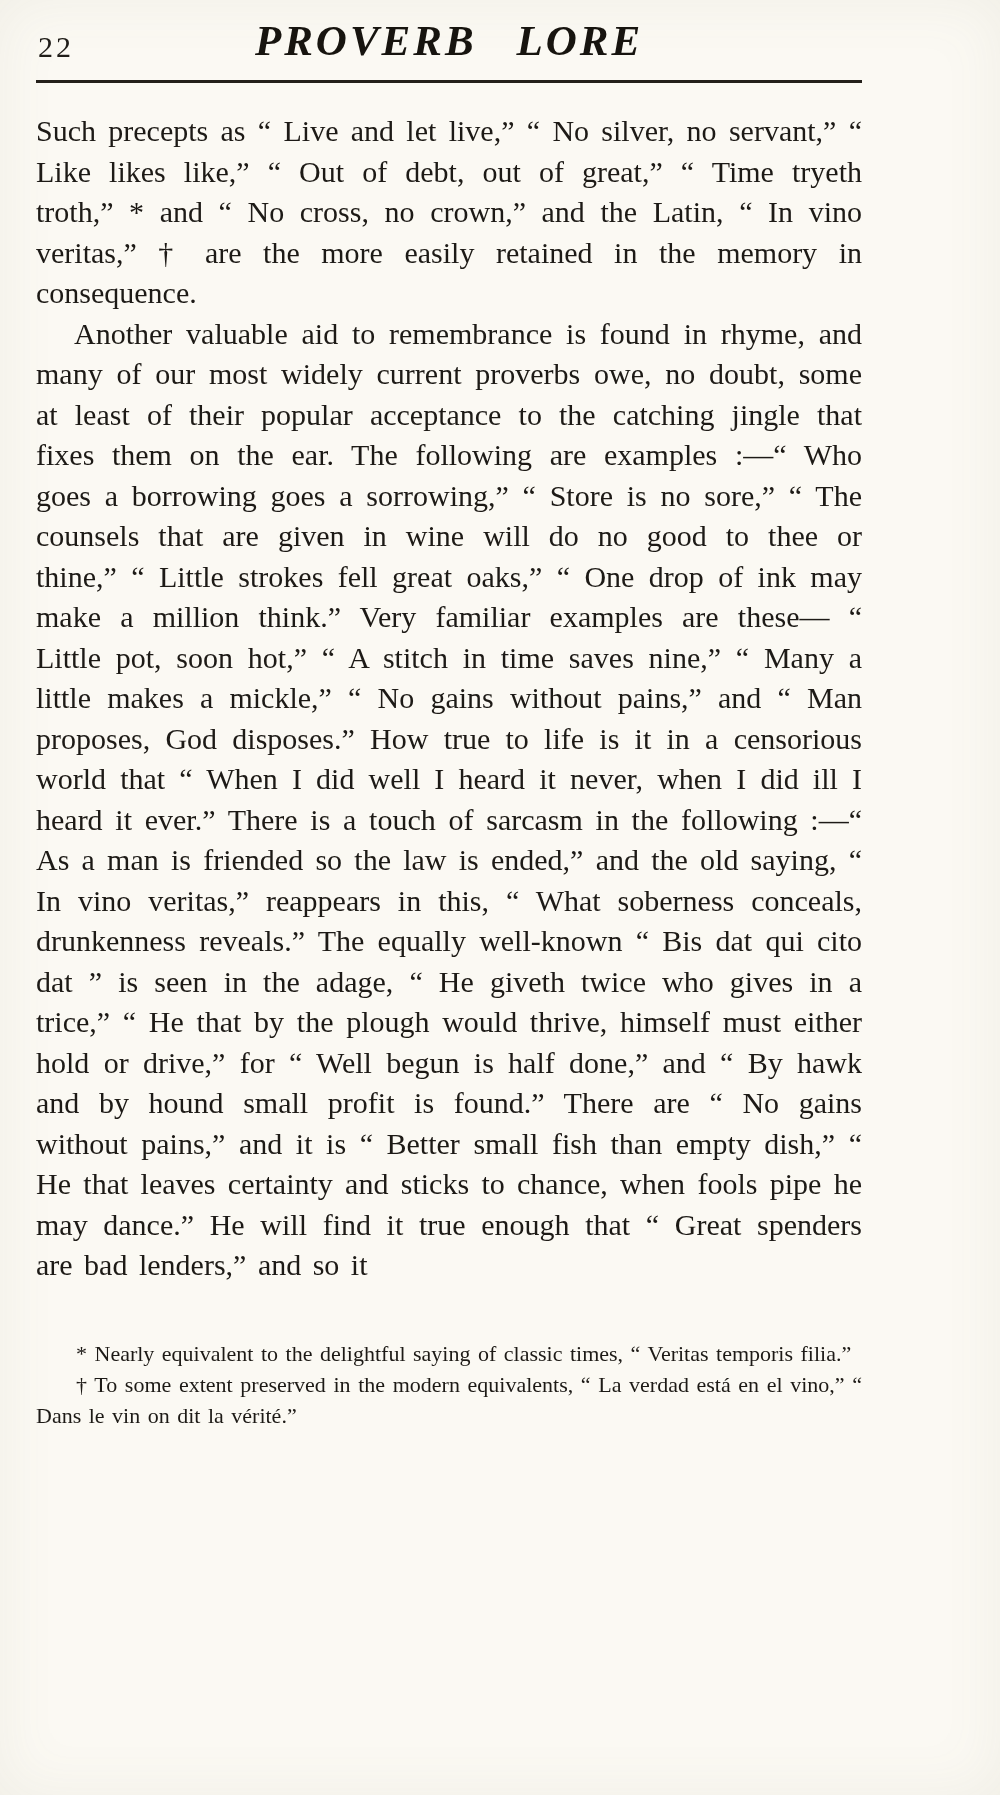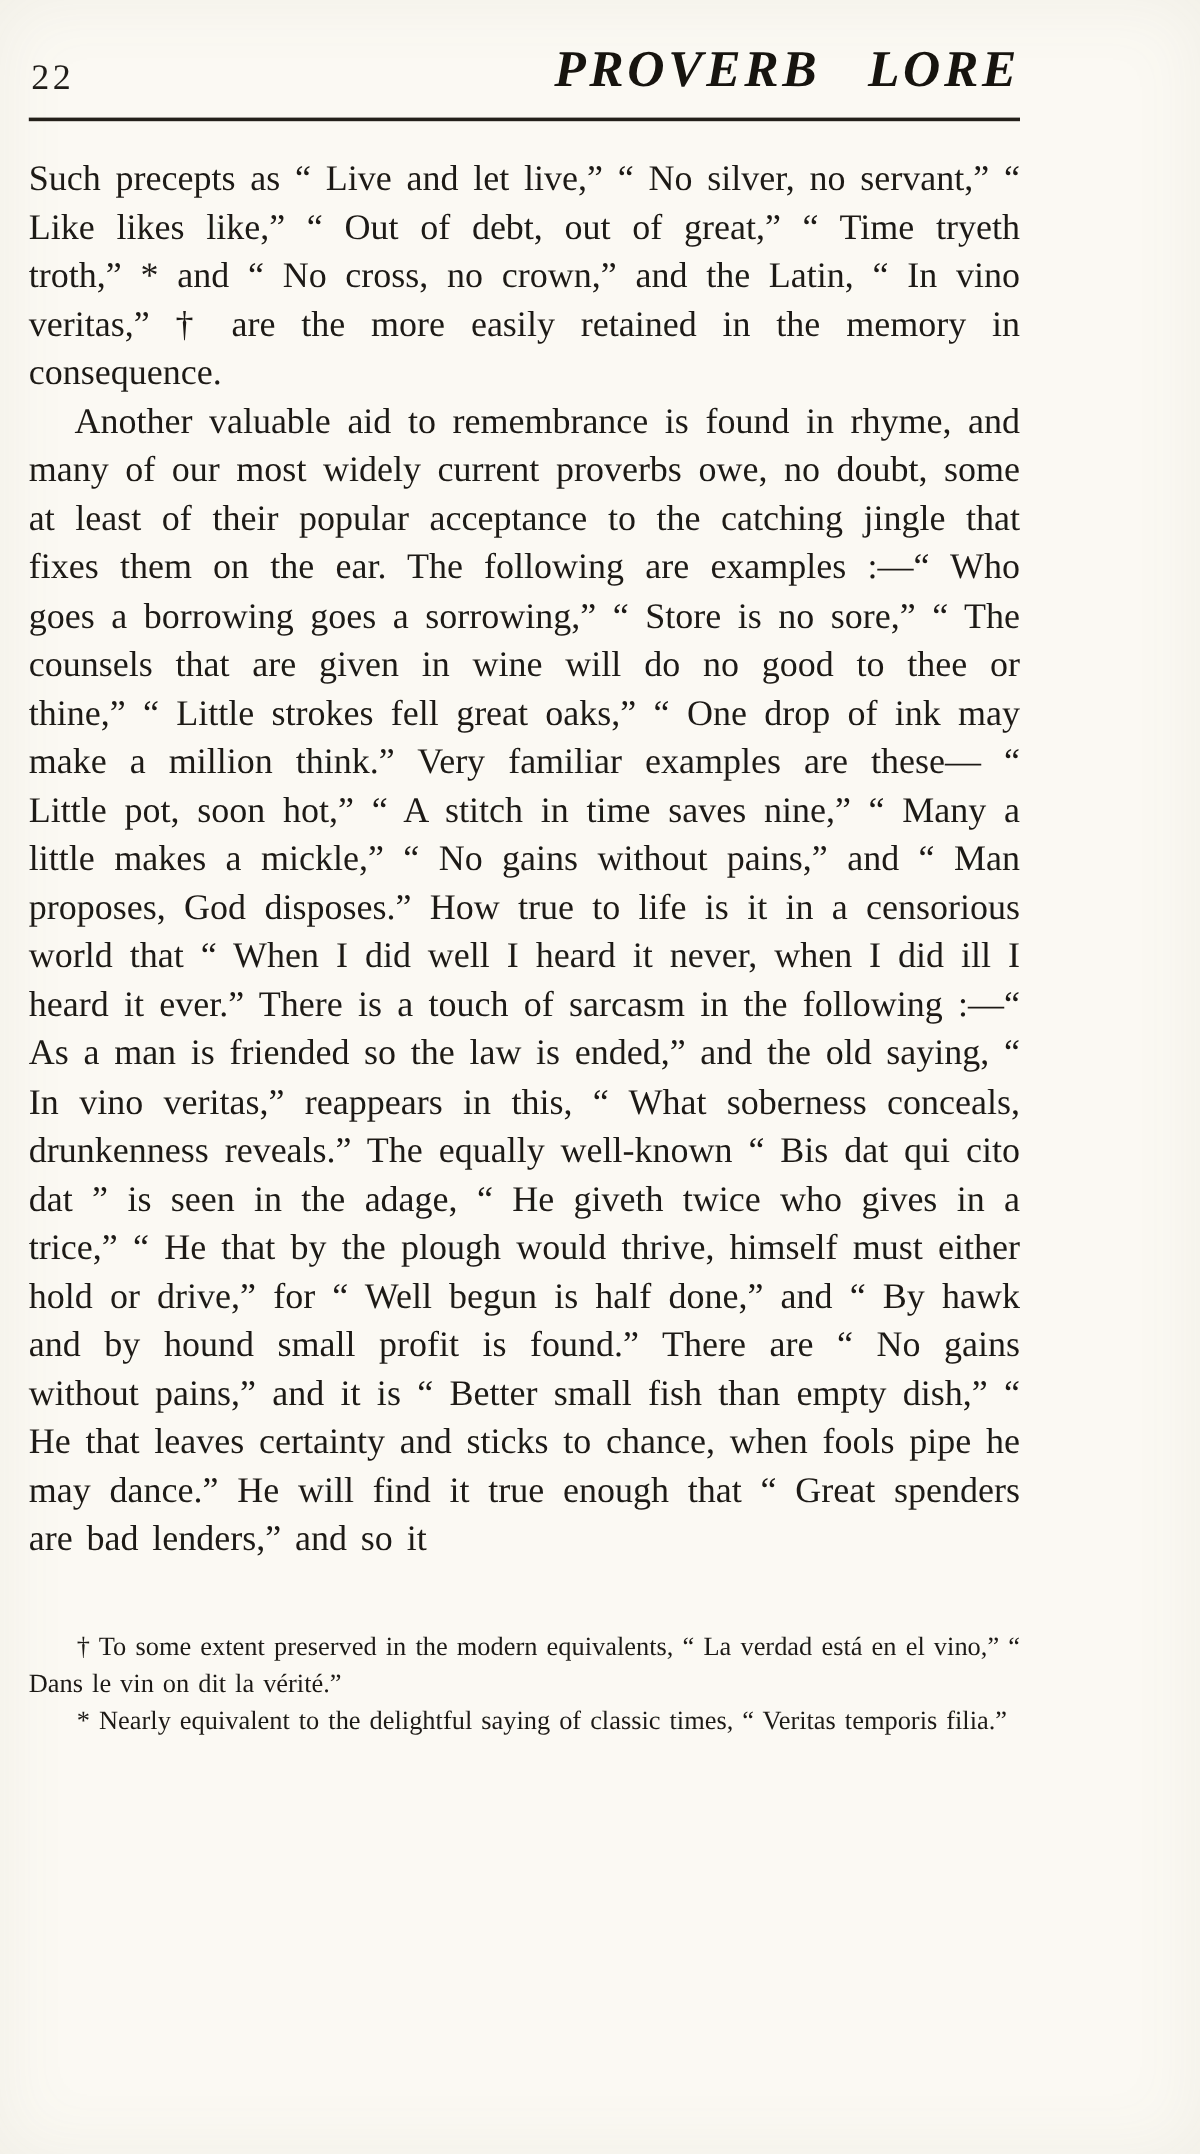--- a/index.html
+++ b/index.html
@@ -12,39 +12,39 @@
     width: 1000px;
     height: 1795px;
     background: #fbf9f3;
     box-shadow: inset 0 0 60px rgba(120,110,90,0.08);
     overflow: hidden;
     font-family: "Liberation Serif", "DejaVu Serif", serif;
     color: #1d1a16;
   }
   .content {
     width: 826px;
-    margin-left: 24px;
-    padding-top: 32px;
+    margin-left: 36px;
+    padding-top: 14px;
   }
   .page-header {
     position: relative;
     height: 60px;
   }
   .page-number {
     position: absolute;
     left: 2px;
     top: 16px;
     font-size: 30px;
     letter-spacing: 3px;
     color: #201d19;
   }
   .running-title {
     margin: 0;
     padding-top: 2px;
-    text-align: right;
+    text-align: center;
     font-size: 43px;
     font-style: italic;
     font-weight: bold;
     letter-spacing: 3px;
     word-spacing: 26px;
     color: #17140f;
   }
   .header-rule {
     border: none;
     border-top: 3px solid #24201a;
@@ -88,18 +88,18 @@
     </header>
 
     <hr class="header-rule">
 
     <main class="body-text">
       <p class="para">Such precepts as “ Live and let live,” “ No silver, no servant,” “ Like likes like,” “ Out of debt, out of great,” “ Time tryeth troth,” * and “ No cross, no crown,” and the Latin, “ In vino veritas,” † are the more easily retained in the memory in consequence.</p>
       <p class="para indent">Another valuable aid to remembrance is found in rhyme, and many of our most widely current proverbs owe, no doubt, some at least of their popular acceptance to the catching jingle that fixes them on the ear. The following are examples :—“ Who goes a borrowing goes a sorrowing,” “ Store is no sore,” “ The counsels that are given in wine will do no good to thee or thine,” “ Little strokes fell great oaks,” “ One drop of ink may make a million think.” Very familiar examples are these— “ Little pot, soon hot,” “ A stitch in time saves nine,” “ Many a little makes a mickle,” “ No gains without pains,” and “ Man proposes, God disposes.” How true to life is it in a censorious world that “ When I did well I heard it never, when I did ill I heard it ever.” There is a touch of sarcasm in the following :—“ As a man is friended so the law is ended,” and the old saying, “ In vino veritas,” reappears in this, “ What soberness conceals, drunkenness reveals.” The equally well-known “ Bis dat qui cito dat ” is seen in the adage, “ He giveth twice who gives in a trice,” “ He that by the plough would thrive, himself must either hold or drive,” for “ Well begun is half done,” and “ By hawk and by hound small profit is found.” There are “ No gains without pains,” and it is “ Better small fish than empty dish,” “ He that leaves certainty and sticks to chance, when fools pipe he may dance.” He will find it true enough that “ Great spenders are bad lenders,” and so it</p>
     </main>
 
     <footer class="footnotes">
+      <p class="footnote">* Nearly equivalent to the delightful saying of classic times, “ Veritas temporis filia.”</p>
       <p class="footnote">† To some extent preserved in the modern equivalents, “ La verdad está en el vino,” “ Dans le vin on dit la vérité.”</p>
-      <p class="footnote">* Nearly equivalent to the delightful saying of classic times, “ Veritas temporis filia.”</p>
     </footer>
 
   </div>
 </div>
 
 </body></html>

